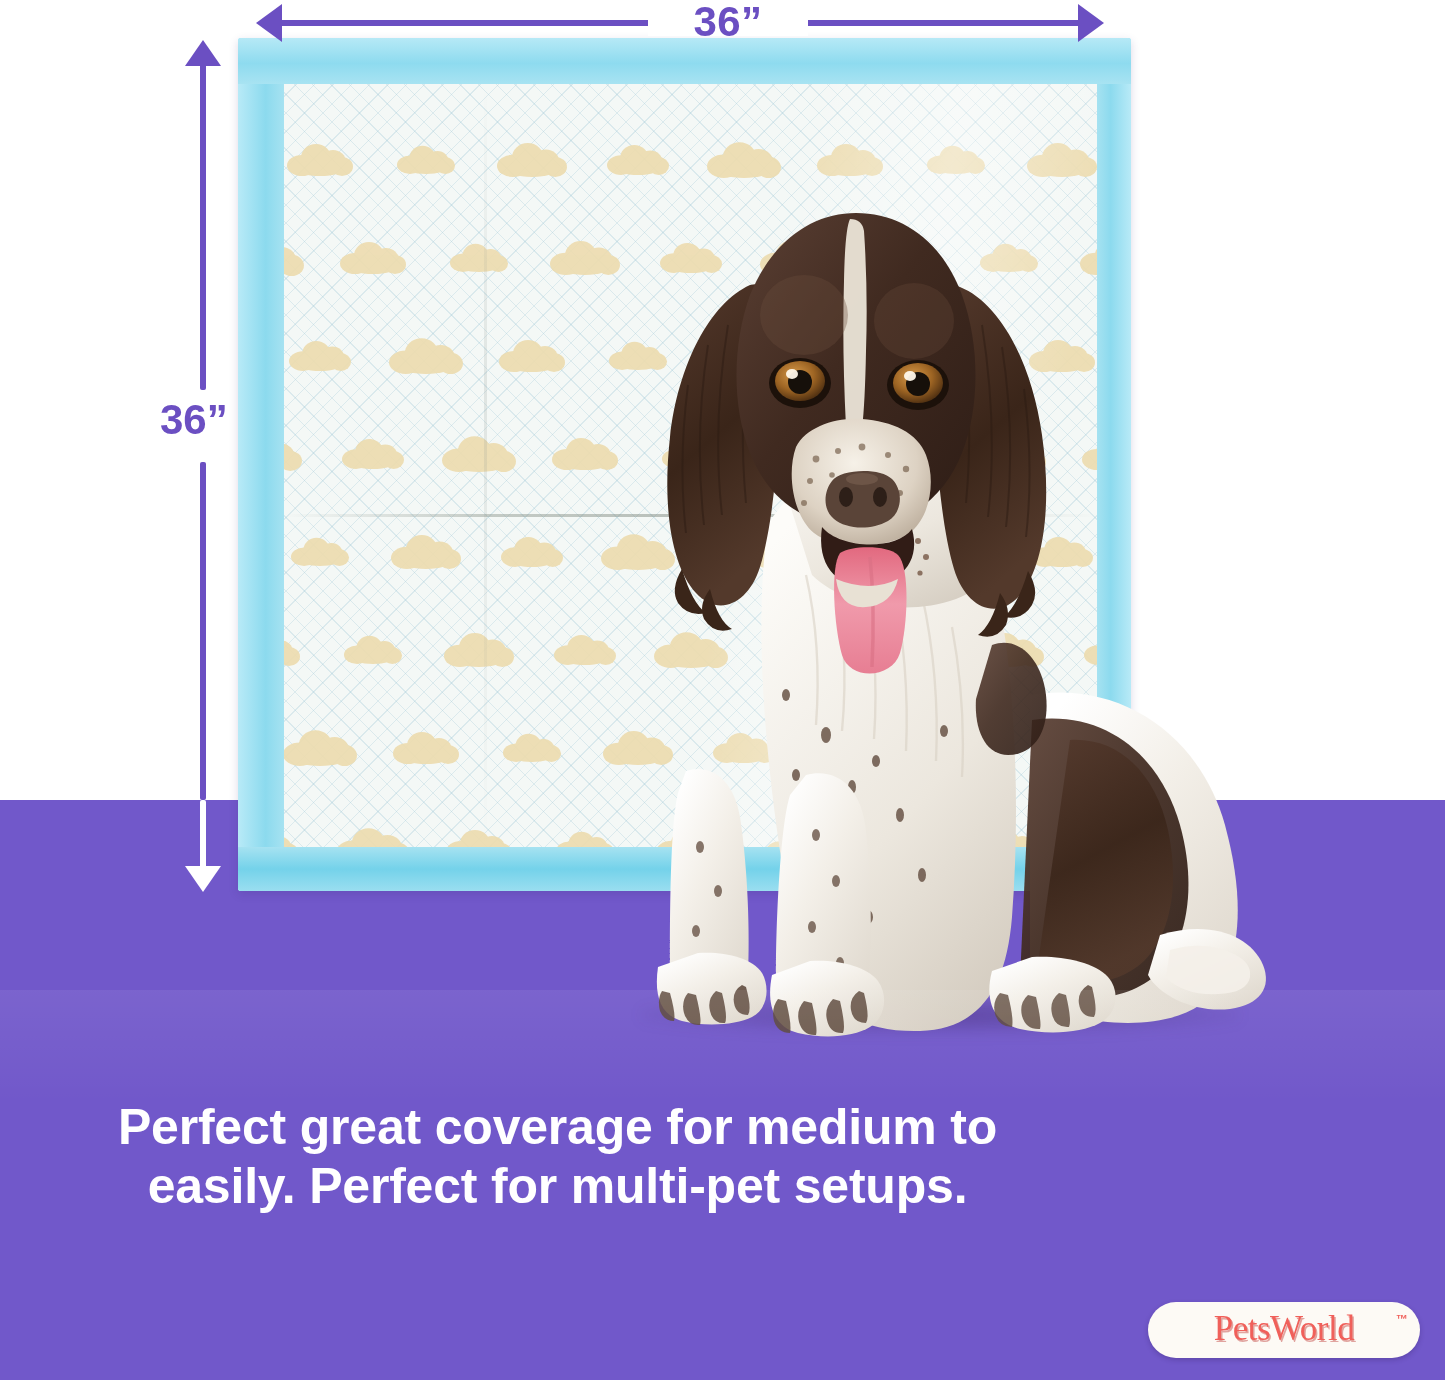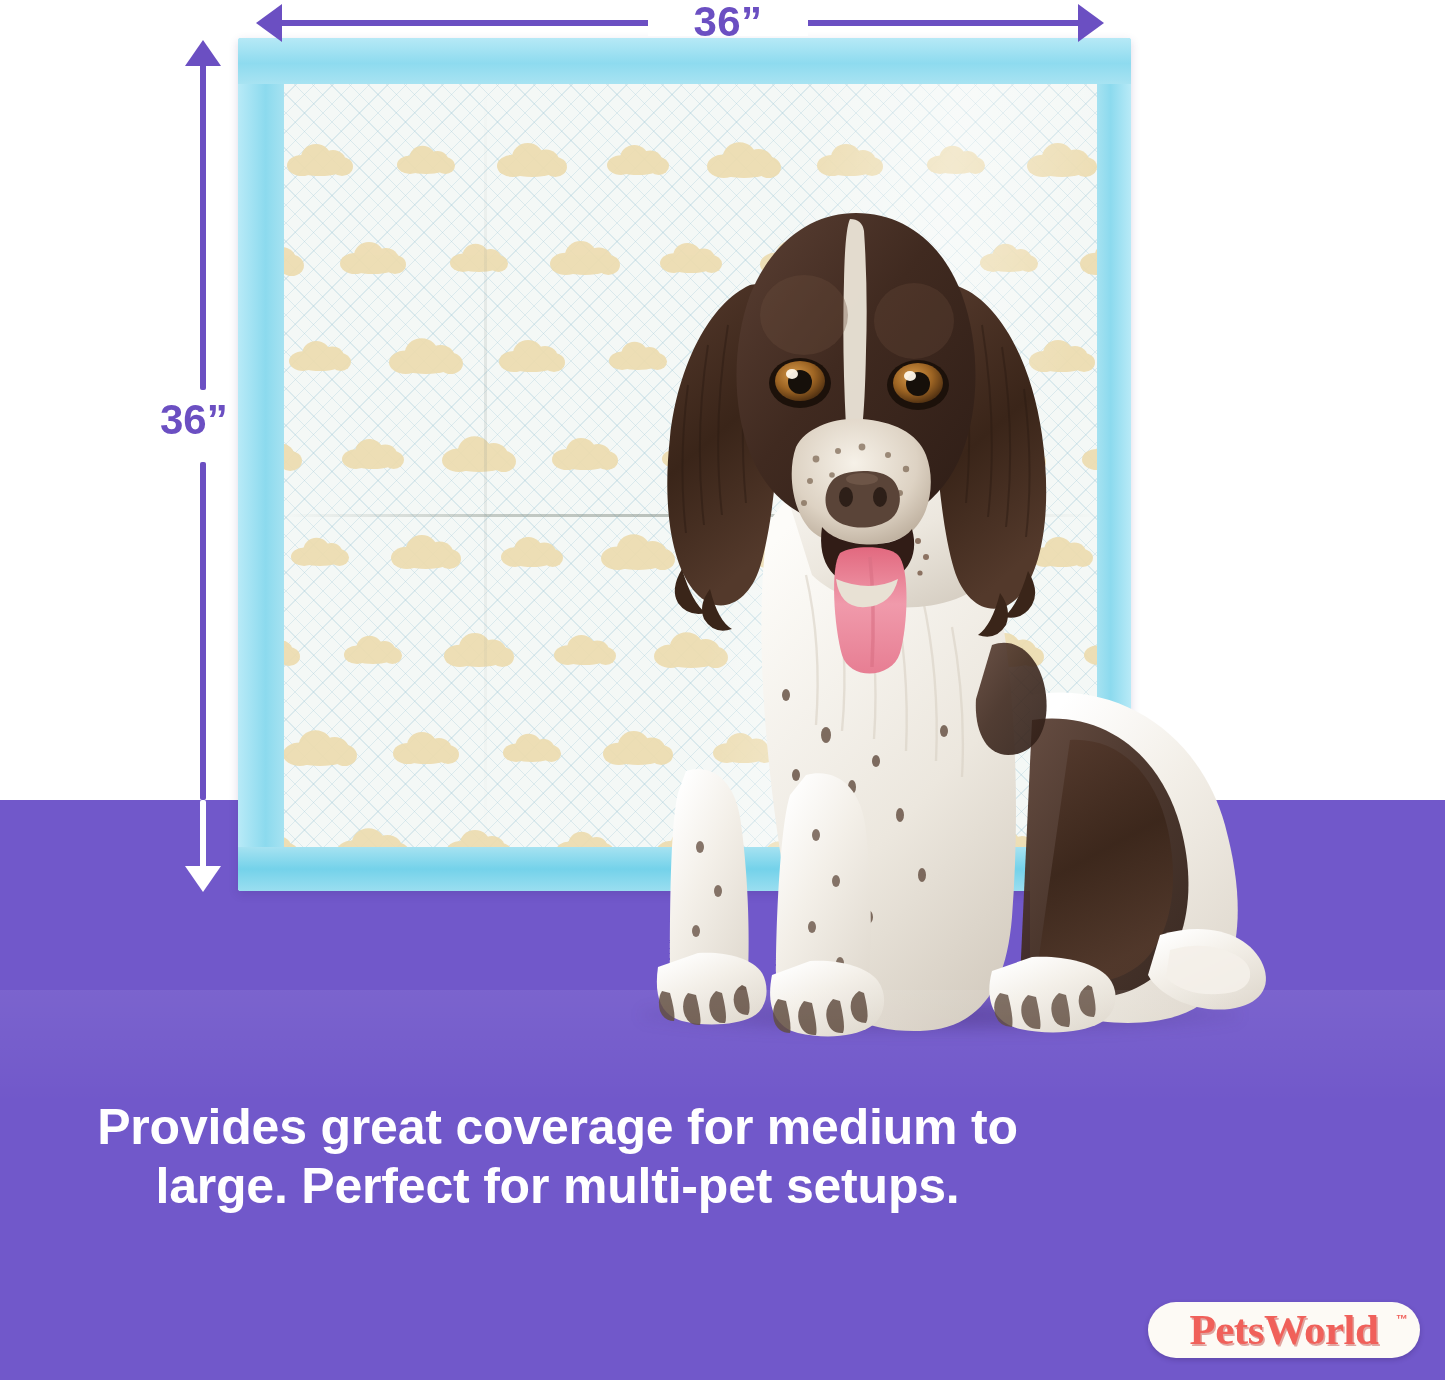--- a/index.html
+++ b/index.html
@@ -210,22 +210,22 @@
     position:absolute;
     left:1148px; top:1302px;
     width:272px; height:56px;
     background:#fdfaf5;
     border-radius:28px;
     box-shadow:0 2px 5px rgba(40,20,80,.25);
     display:flex; align-items:center; justify-content:center;
   }
   .logo-text {
     font-family:"Liberation Serif", serif;
-    font-size:43px;
-    font-weight:700;
+    font-size:35px;
+    font-weight:400;
     color:#f0605a;
     letter-spacing:-.5px;
     text-shadow:1.5px 2px 0 rgba(190,60,55,.45);
     position:relative;
     top:-1px;
   }
   .logo-tm {
     position:absolute;
     right:12px; top:10px;
     font-family:"Liberation Sans", sans-serif;
@@ -949,22 +949,22 @@
     <div class="dim-v-line-b"></div>
     <div class="dim-v-line-c"></div>
     <div class="arrowhead ah-up"></div>
     <div class="arrowhead ah-down"></div>
     <div class="label-v">36”</div>
   </div>
 
   <div class="floor-sheen"></div>
 
   <div class="caption">
-    <div>Provides great coverage for medium to</div>
-    <div>large. Perfect for multi-pet setups.</div>
+    <div>Perfect great coverage for medium to</div>
+    <div>easily. Perfect for multi-pet setups.</div>
   </div>
 
   <div class="logo">
     <span class="logo-text">PetsWorld</span>
     <span class="logo-tm">™</span>
   </div>
 
 </div>
 
 </body></html>

